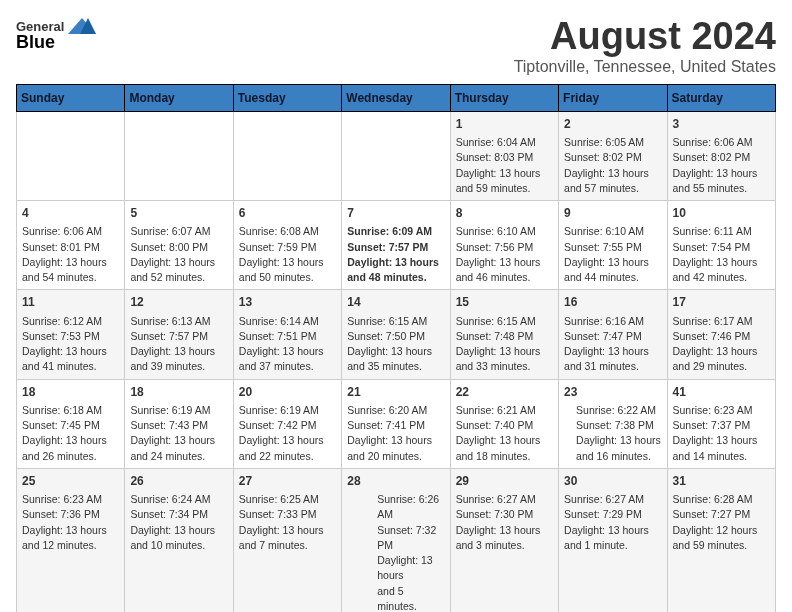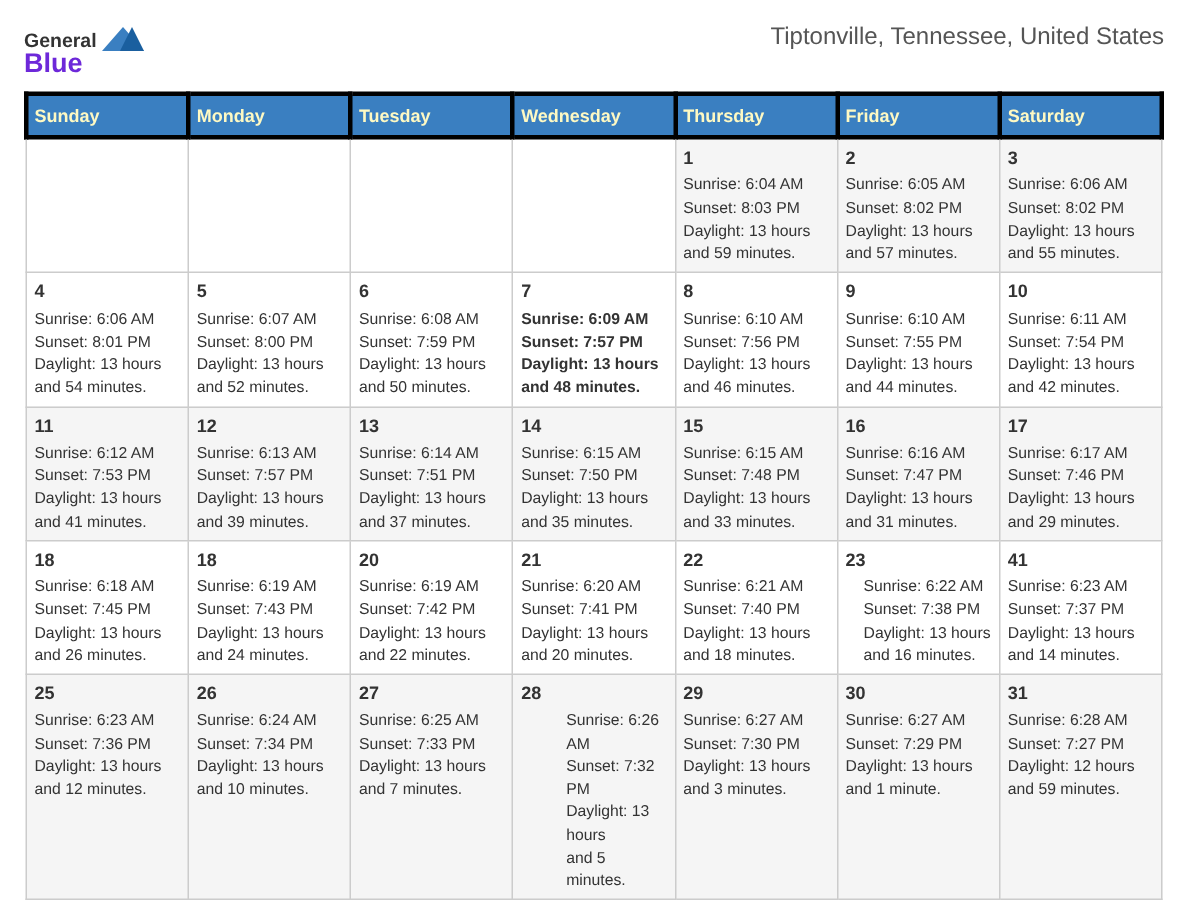--- a/index.html
+++ b/index.html
@@ -44,26 +44,26 @@
       color: #555;
       font-weight: normal;
     }
     table {
       width: 100%;
       border-collapse: collapse;
       font-size: 11px;
     }
     thead tr th {
       background-color: #3a7fc1;
-      color: #fef9c3;
+      color: #0f172a;
       padding: 6px 4px;
       text-align: left;
       font-size: 12px;
       font-weight: bold;
-      border: 3px solid #000000;
+      border: 1px solid #000000;
     }
     tbody tr td {
       border: 1px solid #ccc;
       vertical-align: top;
       padding: 4px 5px;
       min-height: 70px;
       height: 78px;
       width: calc(100% / 7);
       color: #333;
       line-height: 1.45;
@@ -93,23 +93,24 @@
 
 <div class="header-area">
   <div class="logo">
     <div class="logo-top">
       <span style="font-size:13px;font-weight:bold;color:#333;">General</span>
       <svg class="logo-icon" viewBox="0 0 28 20" xmlns="http://www.w3.org/2000/svg">
         <polygon points="14,2 28,18 0,18" fill="#3a7fc1"></polygon>
         <polygon points="20,2 28,18 12,18" fill="#1a5f9f"></polygon>
       </svg>
     </div>
-    <span style="font-size:18px;font-weight:bold;color:#6d28d9;margin-top:-4px;">Blue</span>
+    <span style="font-size:18px;font-weight:bold;color:#000000;margin-top:-4px;">Blue</span>
   </div>
   <div class="title-area">
+    <h1>August 2024</h1>
     <h2>Tiptonville, Tennessee, United States</h2>
   </div>
 </div>
 
 <table>
   <thead>
     <tr>
     <th>Sunday</th>
         <th>Monday</th>
         <th>Tuesday</th>

